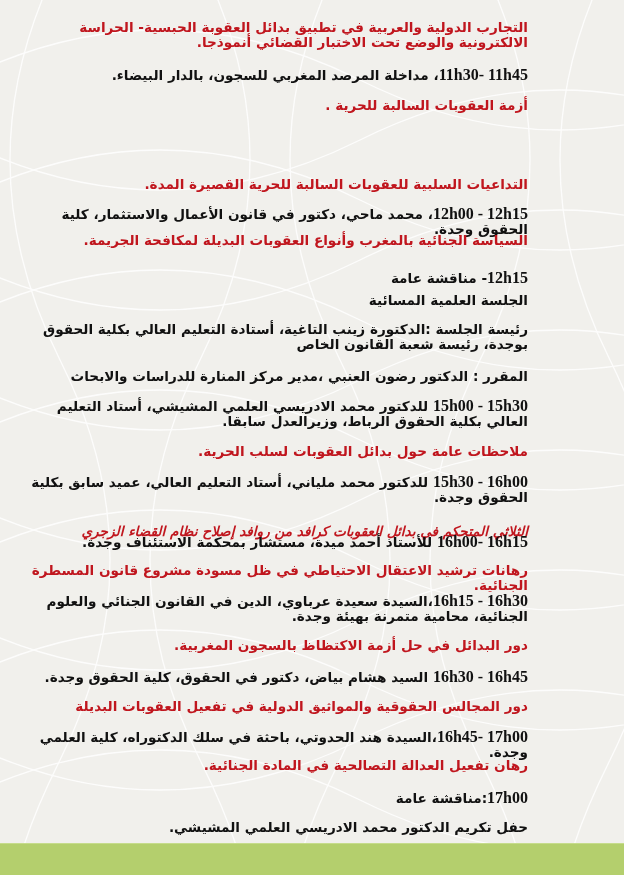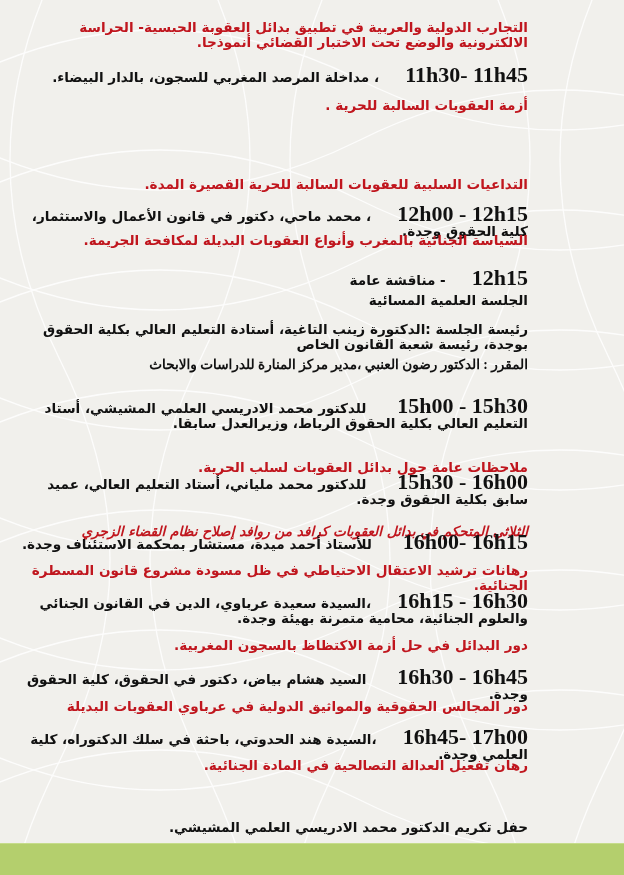--- a/index.html
+++ b/index.html
@@ -13,21 +13,21 @@
       position: absolute; left: 0; top: 0; width: 548px; height: 844px;
       direction: rtl; z-index: 1;
     }
     .line {
       position: absolute; right: 20px; left: 16px;
       font-weight: bold; font-size: 13.6px; line-height: 15px;
       text-align: right; white-space: normal;
     }
     .title { color: #c0161e; }
     .body  { color: #111111; }
-    .time { font-family: "Liberation Serif", serif; font-size: 22px; font-weight: bold; unicode-bidi: isolate; direction: ltr; display: inline-block; margin-left: 26px; }
+    .time { font-family: "Liberation Serif", serif; font-size: 16px; font-weight: bold; unicode-bidi: isolate; direction: ltr; display: inline-block; }
     .footer-bar {
       position: absolute; left: 0; bottom: 0; width: 624px; height: 31px;
       background: #b4cf6d; border-top: 1px solid #c6dc8b; z-index: 1;
     }
   </style>
 </head>
 <body>
 
 <svg class="bg-pattern" viewBox="0 0 624 844" preserveAspectRatio="none">
   <g fill="none" stroke="#ffffff" stroke-width="1.3" opacity="0.85">
@@ -65,43 +65,44 @@
   <div class="line body" style="top:206px;"><span class="time">12h00 - 12h15</span><span>،  محمد ماحي، دكتور في قانون الأعمال والاستثمار، كلية الحقوق وجدة.</span></div>
 
   <div class="line title" style="top:233px;"><span>السياسة الجنائية بالمغرب وأنواع العقوبات البديلة لمكافحة الجريمة.</span></div>
 
   <div class="line body" style="top:270px;"><span class="time">12h15</span><span>- مناقشة عامة</span></div>
 
   <div class="line body" style="top:322px;"><span>رئيسة الجلسة :الدكتورة زينب التاغية، أستادة التعليم العالي بكلية الحقوق بوجدة، رئيسة شعبة القانون الخاص</span></div>
 
   <div class="line body" style="top:293px;"><span>الجلسة العلمية المسائية</span></div>
 
-  <div class="line body" style="top:357px;font-family:Liberation Serif, serif;"><span>المقرر  : الدكتور رضون العنبي ،مدير مركز المنارة للدراسات والابحاث</span></div>
+  <div class="line body" style="top:369px;"><span>المقرر  : الدكتور رضون العنبي ،مدير مركز المنارة للدراسات والابحاث</span></div>
 
   <div class="line body" style="top:398px;"><span class="time">15h00 - 15h30</span><span> للدكتور محمد الادريسي العلمي المشيشي، أستاد التعليم العالي بكلية الحقوق الرباط، وزيرالعدل سابقا.</span></div>
 
-  <div class="line title" style="top:460px;"><span>ملاحظات عامة حول بدائل العقوبات لسلب الحرية.</span></div>
+  <div class="line title" style="top:444px;"><span>ملاحظات عامة حول بدائل العقوبات لسلب الحرية.</span></div>
 
   <div class="line body" style="top:474px;text-align:right;"><span class="time">15h30 - 16h00</span><span> للدكتور محمد ملياني، أستاد التعليم العالي، عميد سابق بكلية الحقوق وجدة.</span></div>
 
   <div class="line title" style="top:524px;font-style:italic;"><span>الثلاثي المتحكم في بدائل العقوبات كرافد من روافد إصلاح نظام القضاء الزجري</span></div>
 
   <div class="line body" style="top:534px;"><span class="time">16h00- 16h15</span><span> للأستاذ أحمد ميدة، مستشار بمحكمة الاستئناف وجدة.</span></div>
 
   <div class="line title" style="top:563px;"><span>رهانات ترشيد الاعتقال الاحتياطي في ظل مسودة مشروع قانون المسطرة الجنائية.</span></div>
 
   <div class="line body" style="top:593px;"><span class="time">16h15 - 16h30</span><span>،السيدة سعيدة عرباوي، الدين في القانون الجنائي والعلوم الجنائية، محامية متمرنة بهيئة وجدة.</span></div>
 
   <div class="line title" style="top:638px;"><span>دور البدائل في حل أزمة الاكتظاظ بالسجون المغربية.</span></div>
 
   <div class="line body" style="top:669px;"><span class="time">16h30 - 16h45</span><span>  السيد هشام بياض، دكتور في الحقوق، كلية الحقوق وجدة.</span></div>
 
-  <div class="line title" style="top:699px;"><span>دور المجالس الحقوقية والمواثيق الدولية في عرباوي العقوبات البديلة</span></div>
+  <div class="line title" style="top:699px;"><span>دور المجالس الحقوقية والمواثيق الدولية في تفعيل العقوبات البديلة</span></div>
 
   <div class="line body" style="top:729px;"><span class="time">16h45- 17h00</span><span>،السيدة هند الحدوتي، باحثة في سلك الدكتوراه، كلية العلمي وجدة.</span></div>
 
   <div class="line title" style="top:758px;"><span>رهان تفعيل العدالة التصالحية في المادة الجنائية.</span></div>
 
+  <div class="line body" style="top:790px;"><span class="time">17h00</span><span>:مناقشة عامة</span></div>
 
   <div class="line body" style="top:820px;"><span>حفل تكريم الدكتور محمد الادريسي العلمي المشيشي.</span></div>
 </div>
 
 <div class="footer-bar"></div>
 
 </body></html>

